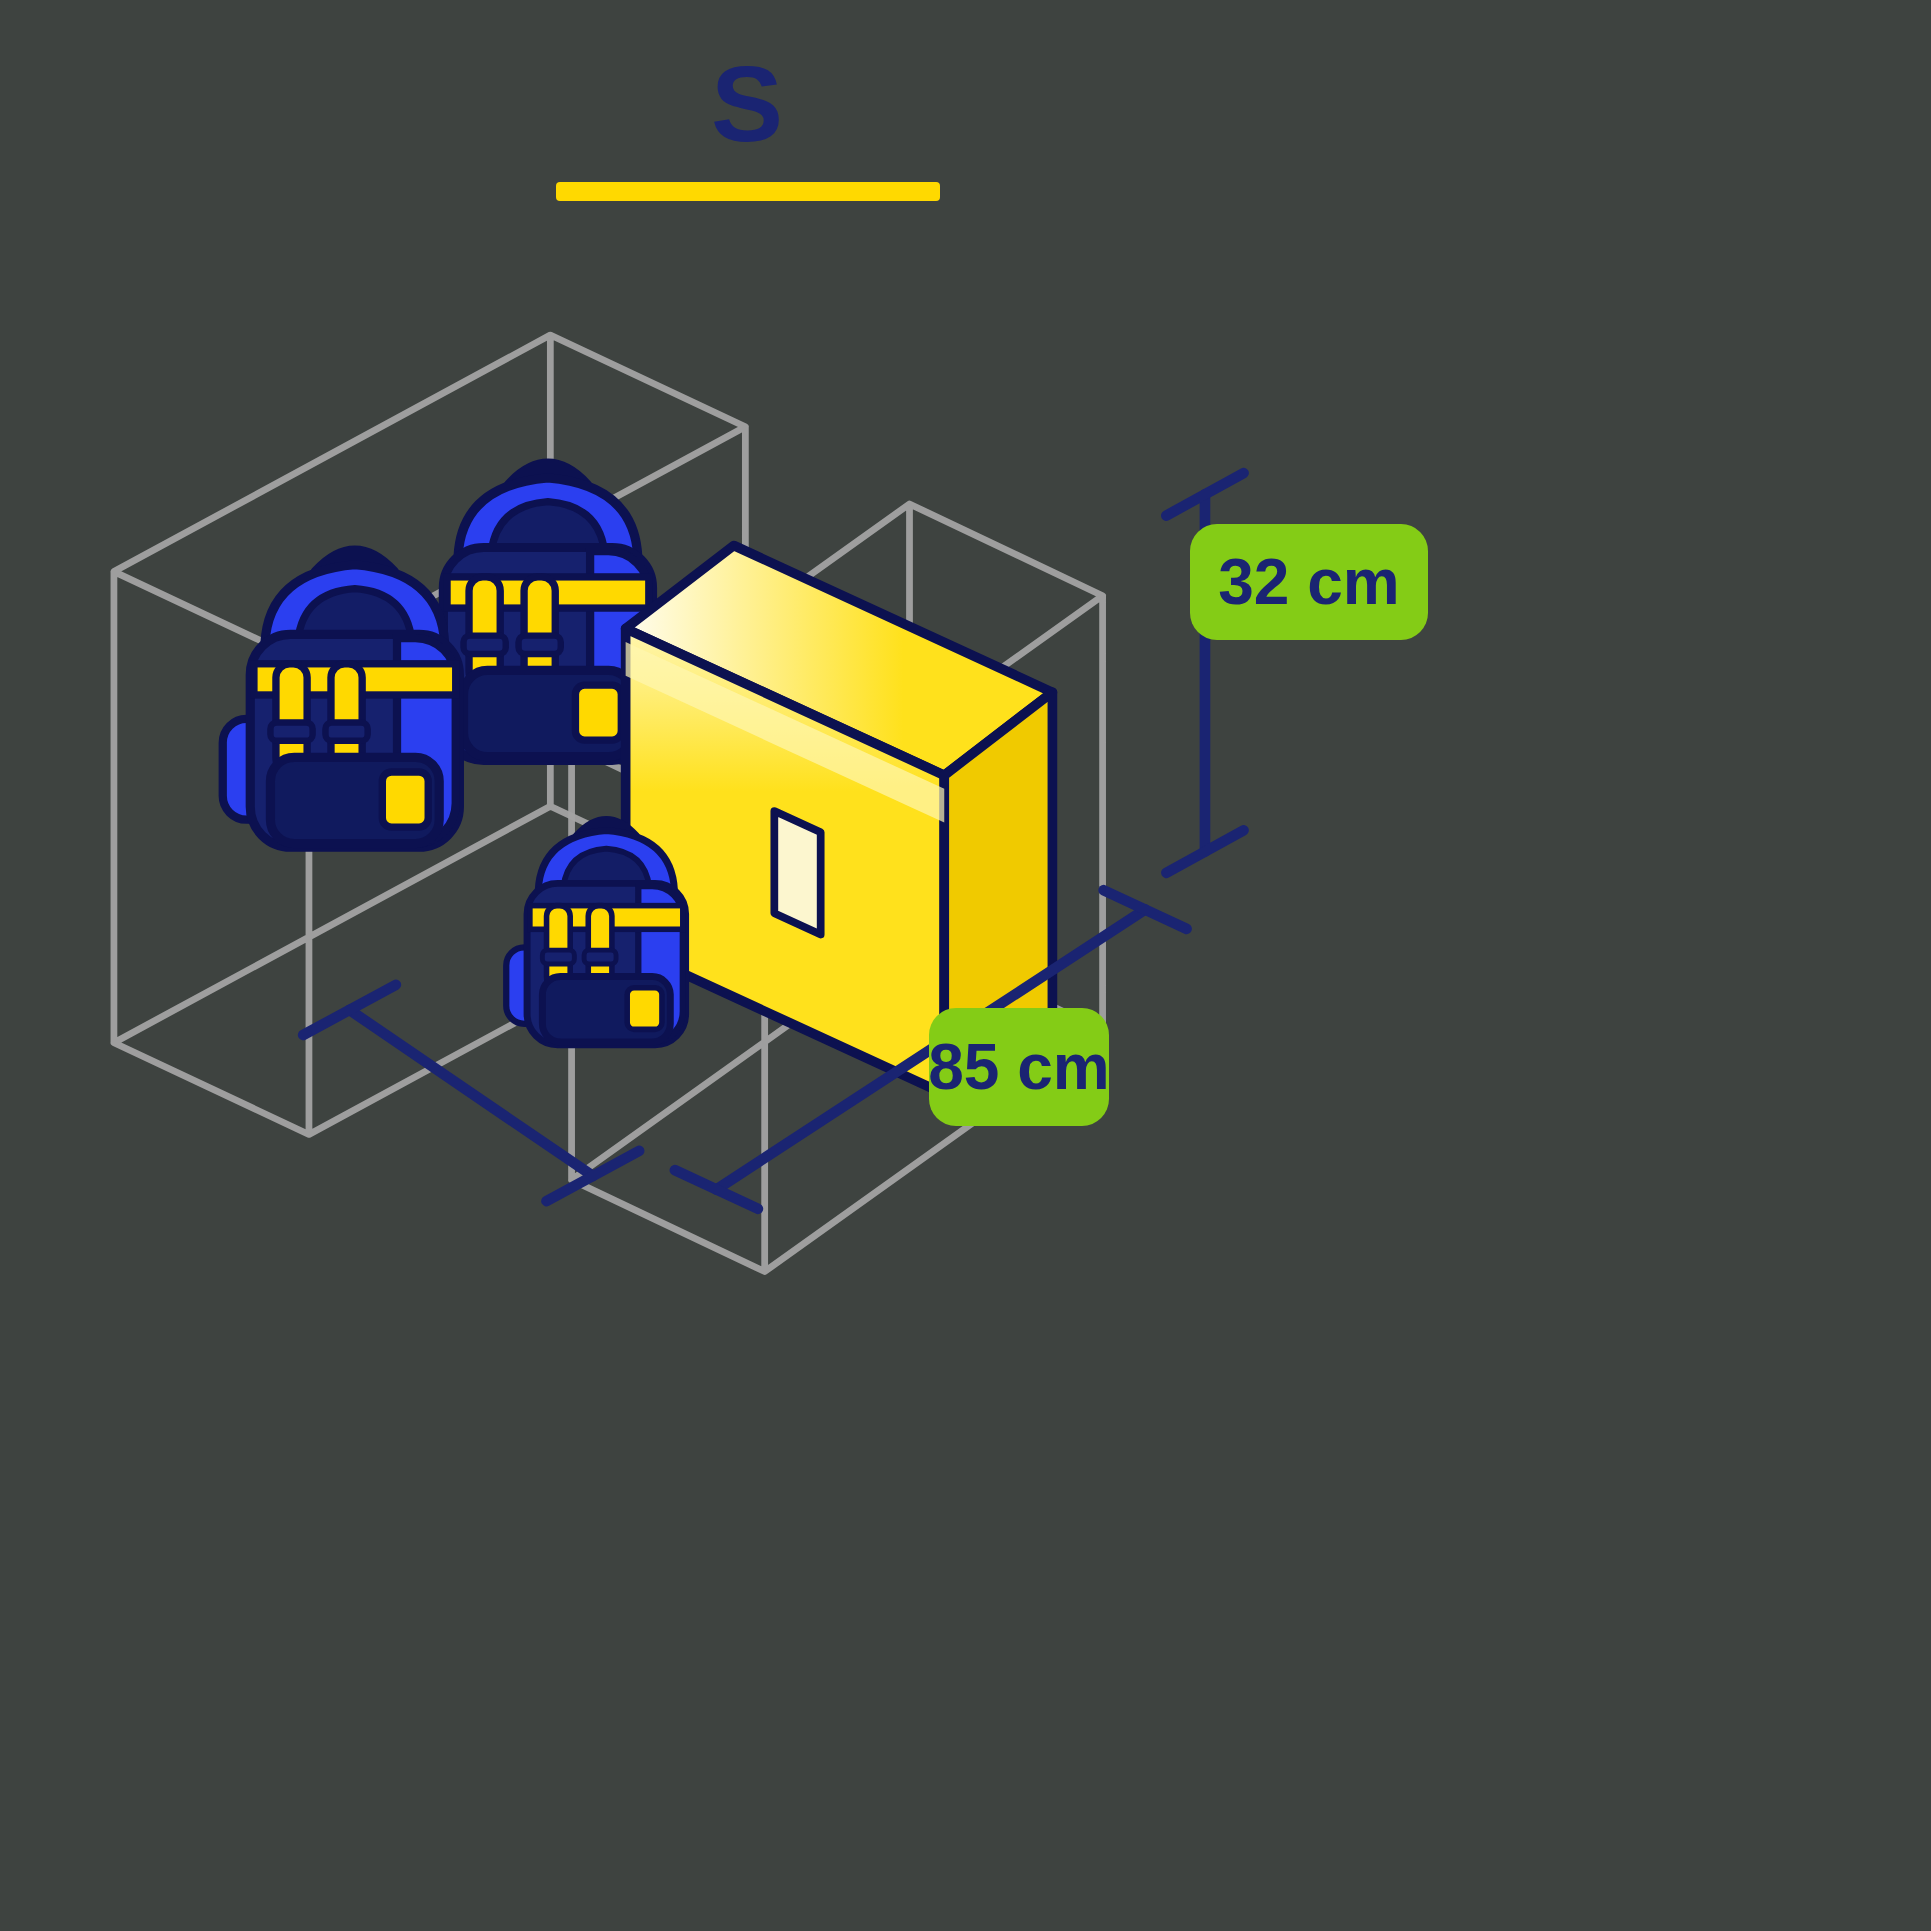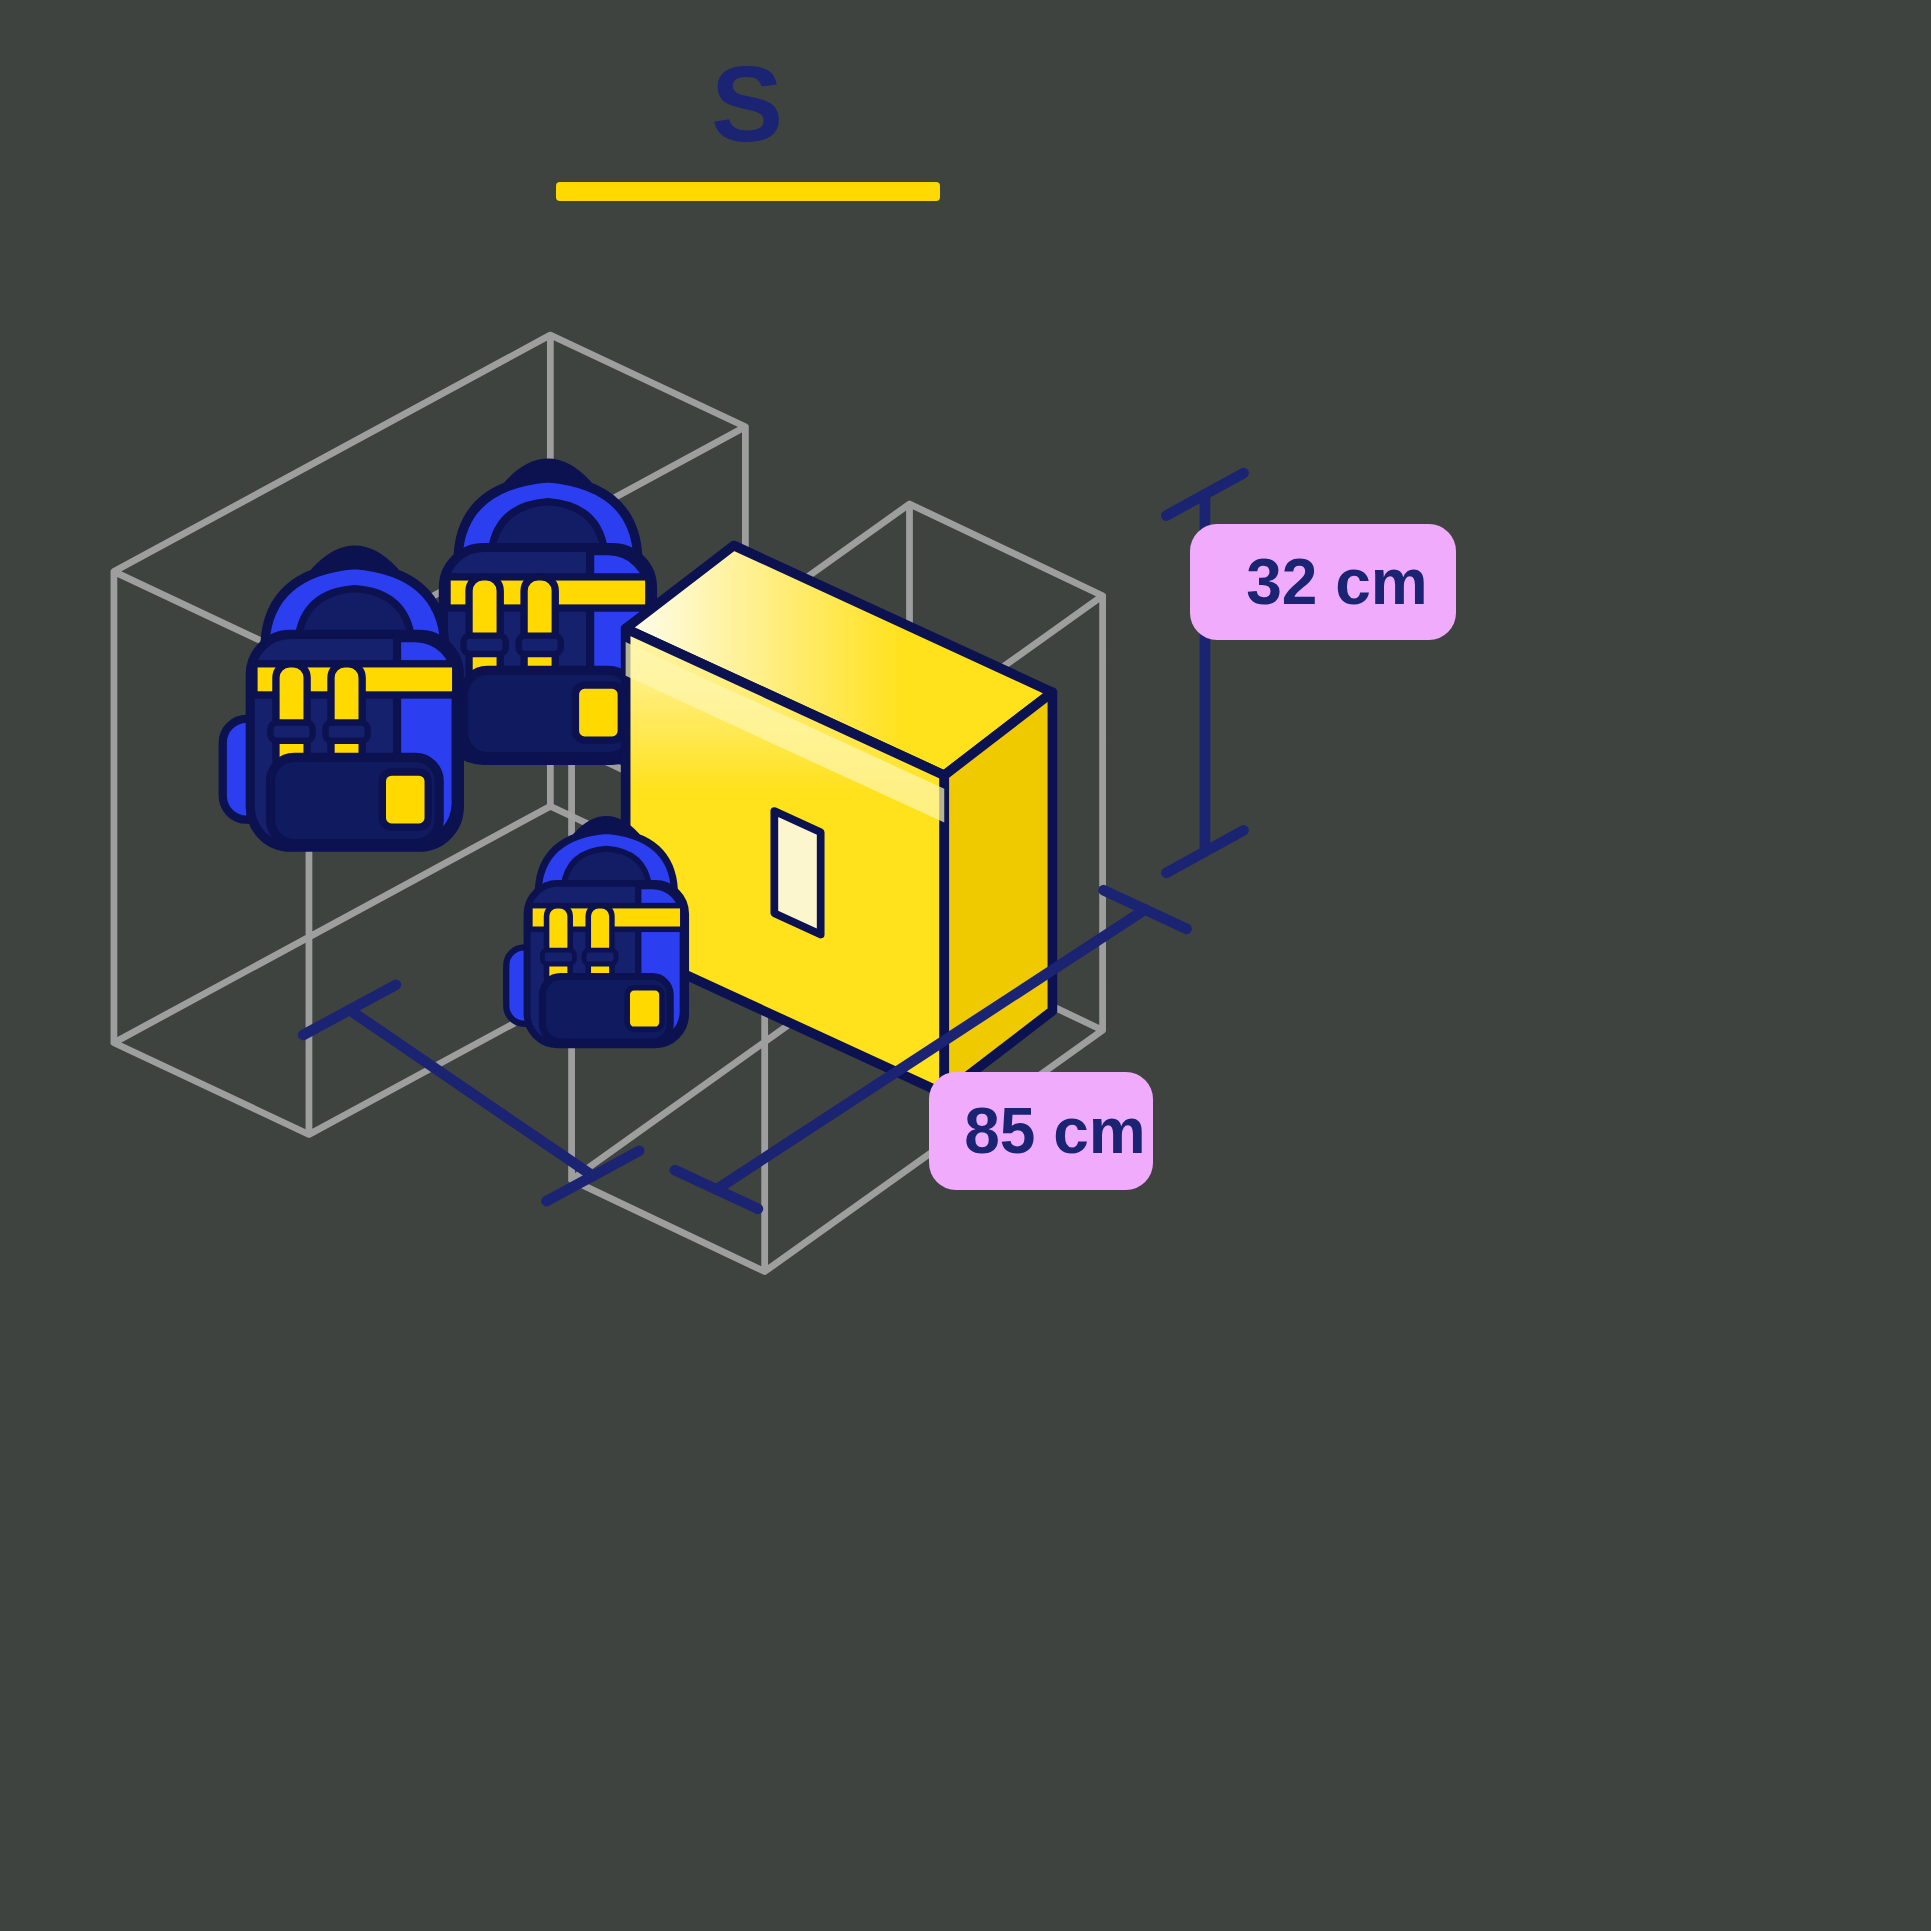--- a/index.html
+++ b/index.html
@@ -14,26 +14,26 @@
     position:absolute;left:555px;top:41px;width:386px;
     text-align:center;font-size:108px;font-weight:800;color:#1a2472;
     letter-spacing:1.9px;
   }
   .title-underline{
     position:absolute;left:556px;top:182px;width:384px;height:19.3px;
     background:#ffd900;border-radius:3.9px;
   }
   .dim-label{
     position:absolute;display:flex;align-items:center;justify-content:center;
-    background:#f0abfc;color:#1a2472;font-weight:bold;font-size:64px;
-    border-radius:27px;white-space:nowrap;padding-left:28px;
+    background:#84cc16;color:#1a2472;font-weight:bold;font-size:64px;
+    border-radius:27px;white-space:nowrap;
   }
   #lbl-height{left:1190px;top:524px;width:238px;height:116px;}
   #lbl-depth{left:216px;top:1068px;width:232px;height:126px;}
-  #lbl-width{left:929px;top:1072px;width:196px;height:118px;text-align:center;}
+  #lbl-width{left:929px;top:1008px;width:180px;height:118px;text-align:center;}
 </style>
 </head>
 <body>
 
 <div class="stage">
 
   <svg class="scene" viewBox="0 0 2000 2000">
     <defs>
       <linearGradient id="boxTopGrad" x1="0" y1="0" x2="1" y2="0">
         <stop offset="0" stop-color="#fffdf0"></stop>

